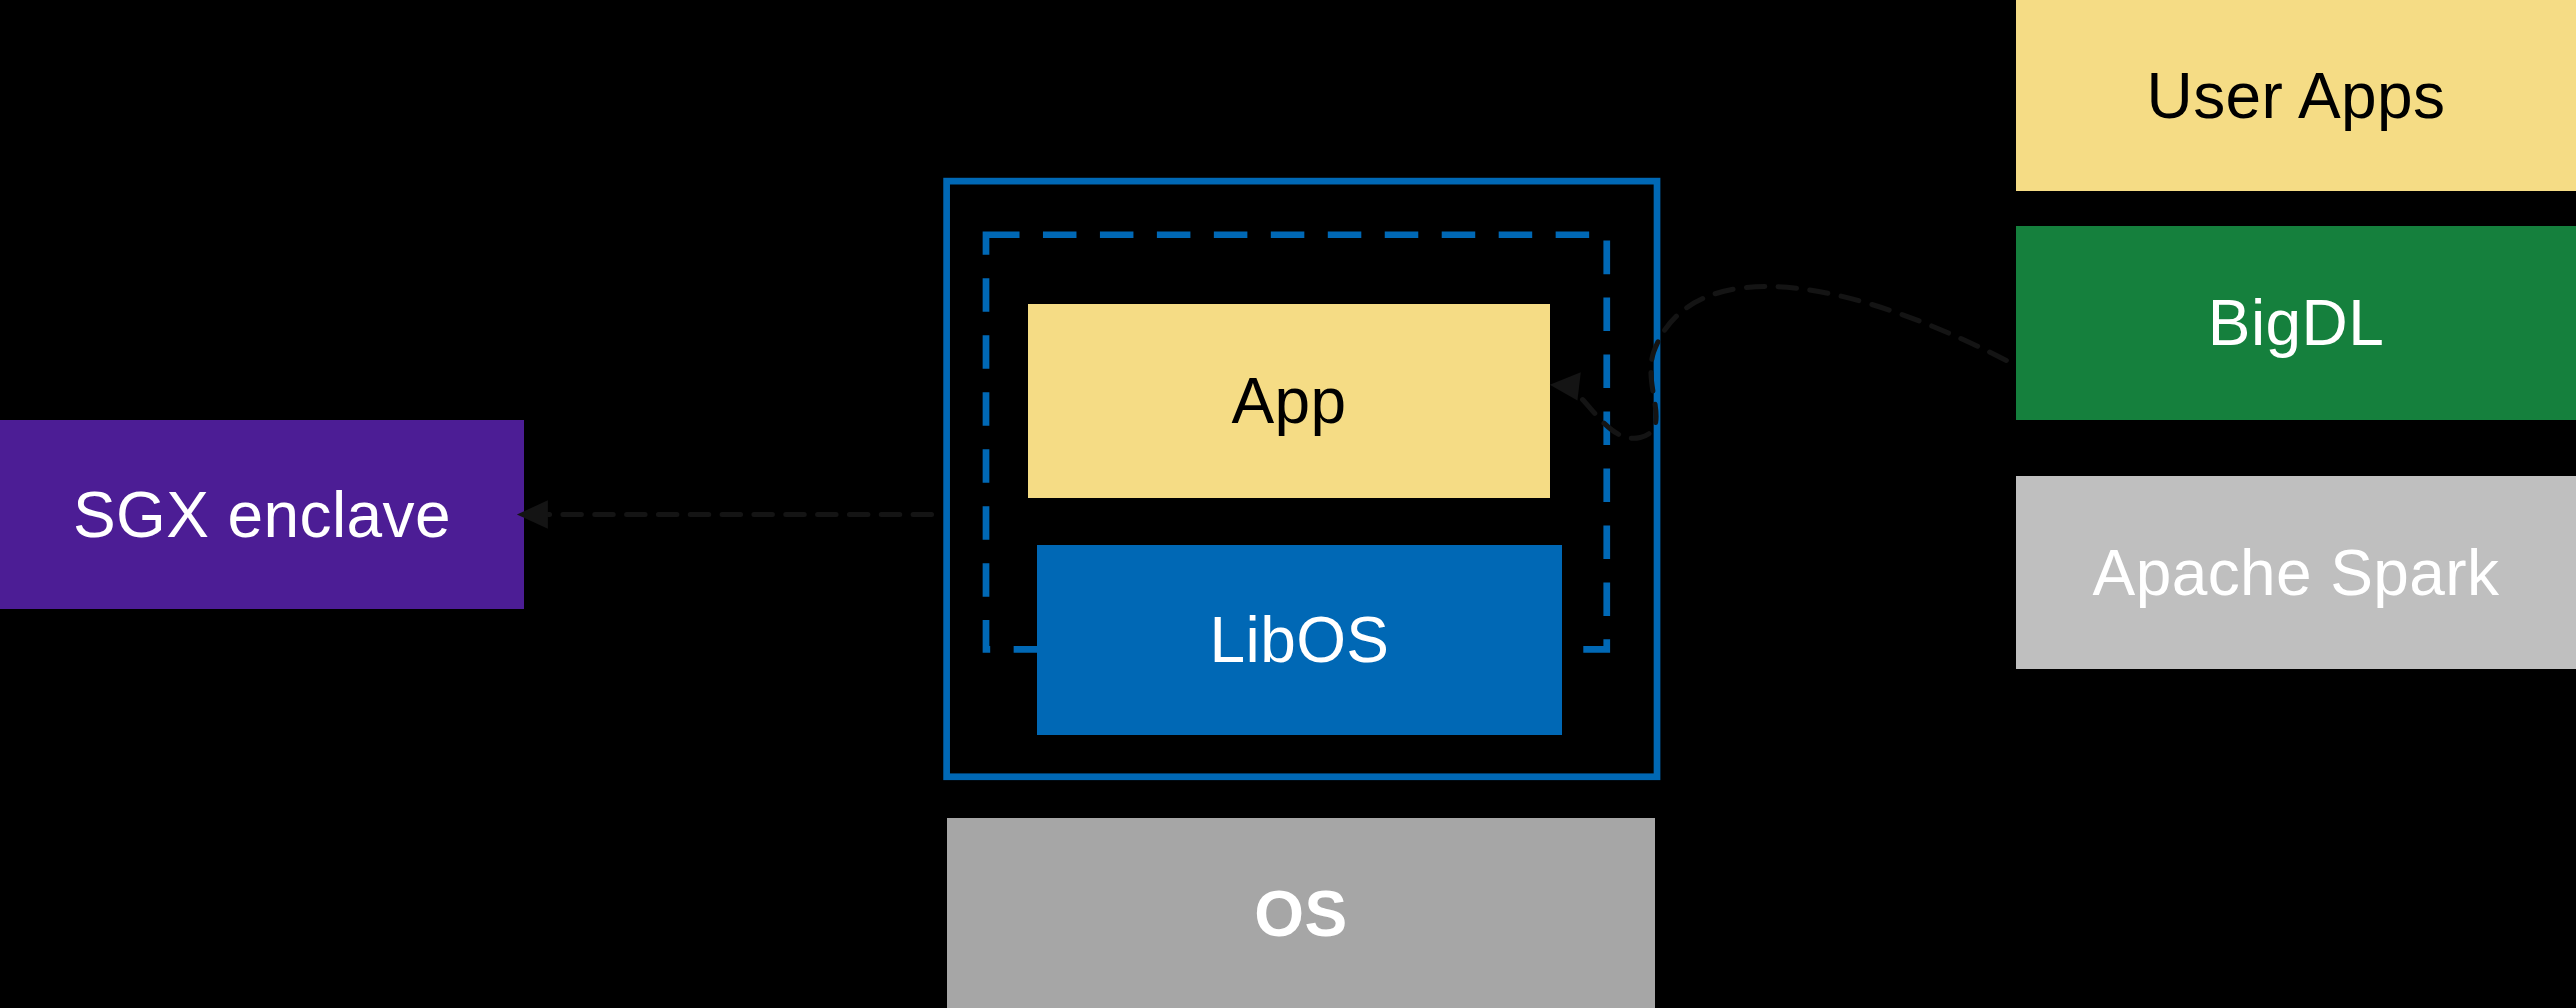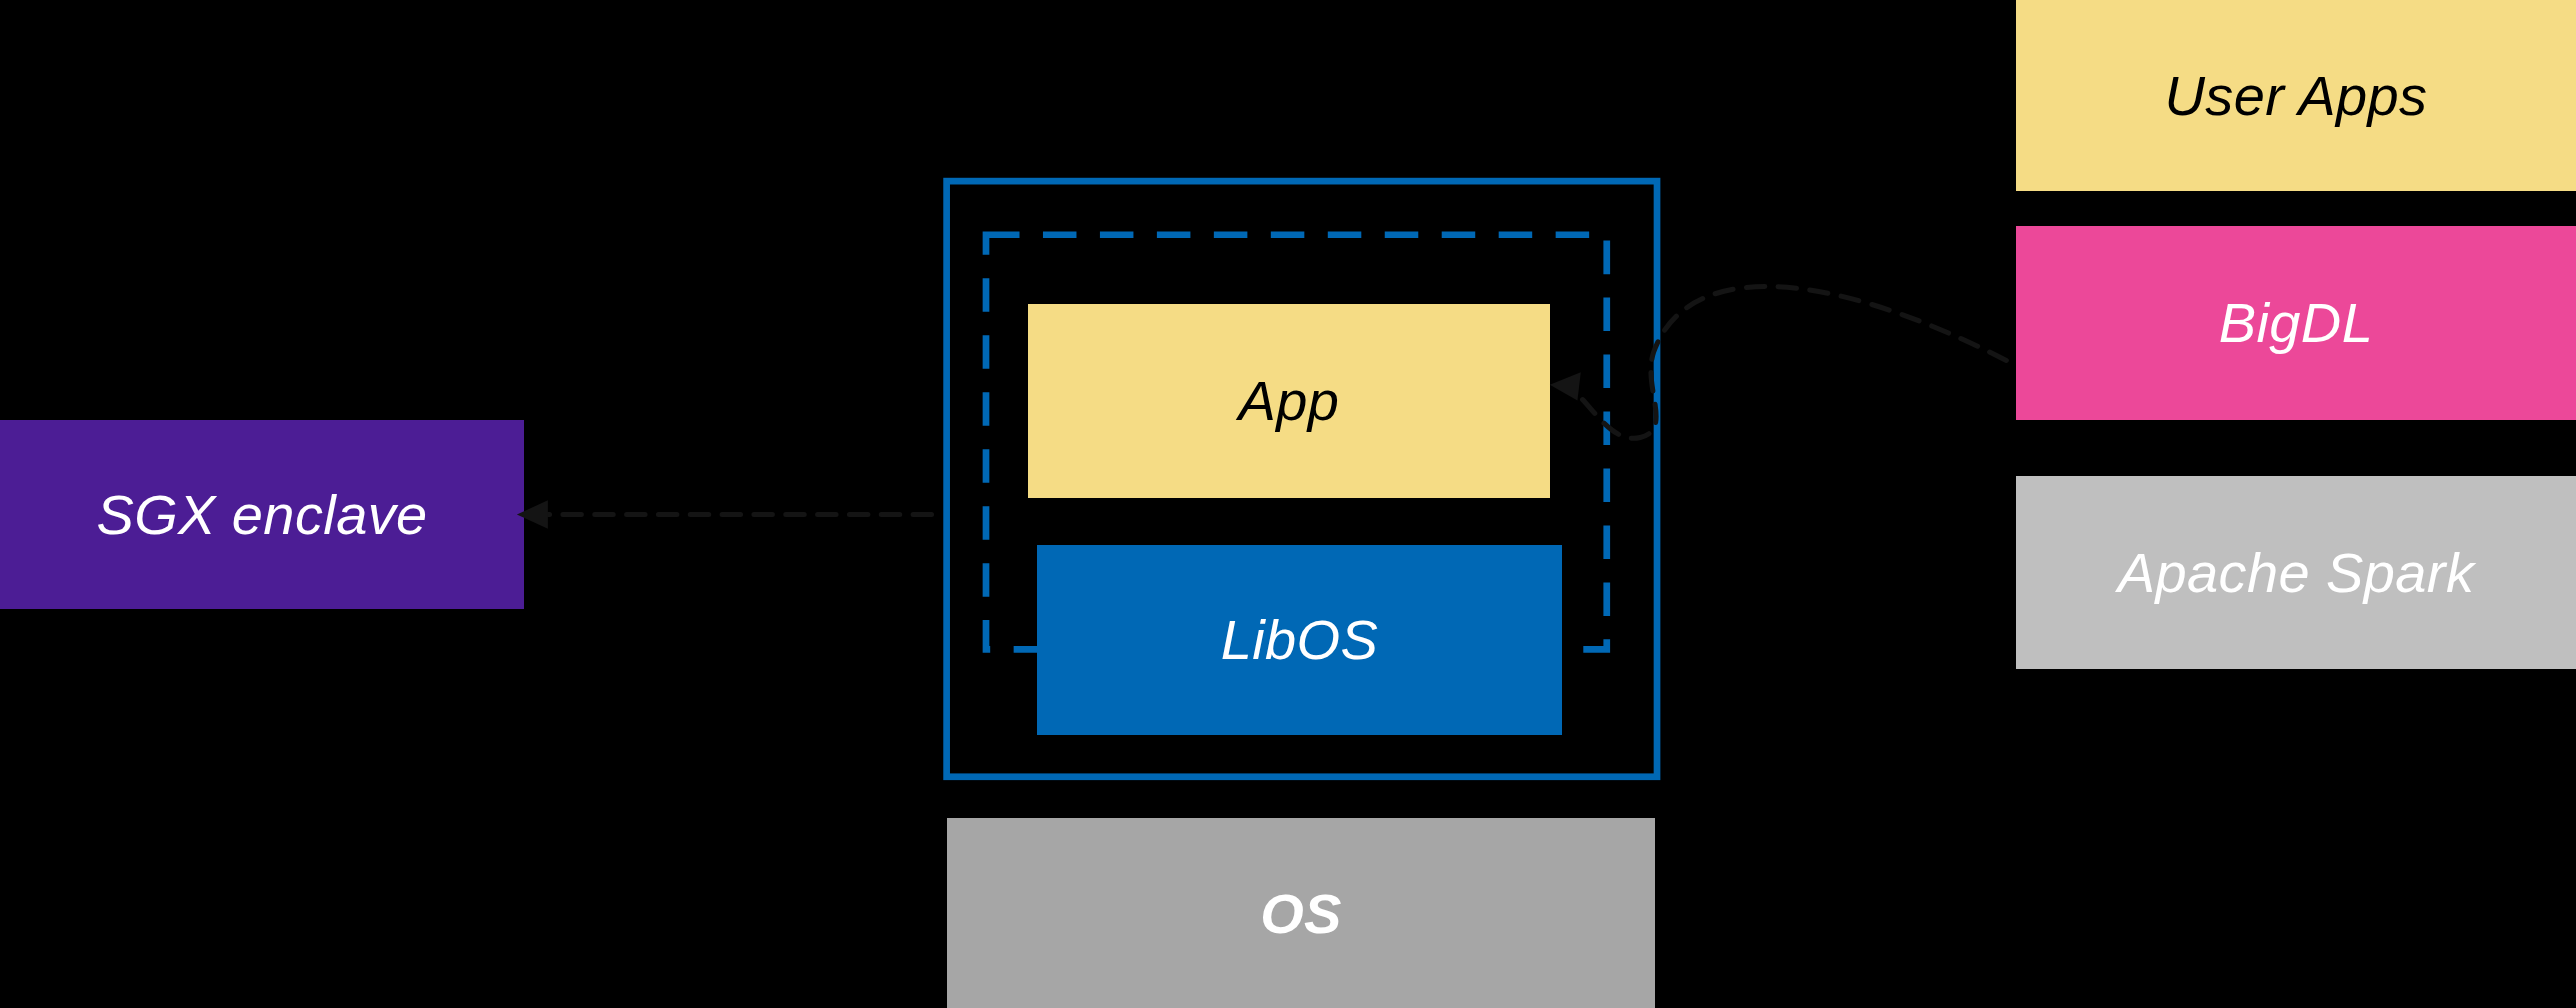--- a/index.html
+++ b/index.html
@@ -13,24 +13,23 @@
     height: 1009px;
     background: #000000;
     overflow: hidden;
     font-family: "Liberation Sans", "DejaVu Sans", sans-serif;
   }
   .box {
     position: absolute;
     display: flex;
     align-items: center;
     justify-content: center;
-    font-size: 56px;
+    font-size: 64px;
     line-height: 1;
     letter-spacing: 0.4px;
-    font-style: italic;
   }
   .light-text { color: #FFFFFF; }
   .dark-text  { color: #000000; }
 
   
   .sgx-box      { left: 0px;    top: 420px; width: 524px; height: 189px; }
 
   
   .app-box      { left: 1028px; top: 304px; width: 522px; height: 194px; }
   .libos-box    { left: 1037px; top: 545px; width: 525px; height: 190px; }
@@ -75,21 +74,21 @@
   </div>
 
   <div class="box os-box light-text" style="background: rgb(166, 166, 166);">
     <span>OS</span>
   </div>
 
   <div class="box user-apps-box dark-text" style="background: rgb(245, 220, 133);">
     <span>User Apps</span>
   </div>
 
-  <div class="box bigdl-box light-text" style="background: #ec4899; text-align: right;">
+  <div class="box bigdl-box light-text" style="background: #15803d; text-align: right;">
     <span>BigDL</span>
   </div>
 
   <div class="box spark-box light-text" style="background: rgb(191, 191, 191);">
     <span>Apache Spark</span>
   </div>
 
   <svg class="svg-layer arrows-layer" viewBox="0 0 3075 1204">
 
     <g>

